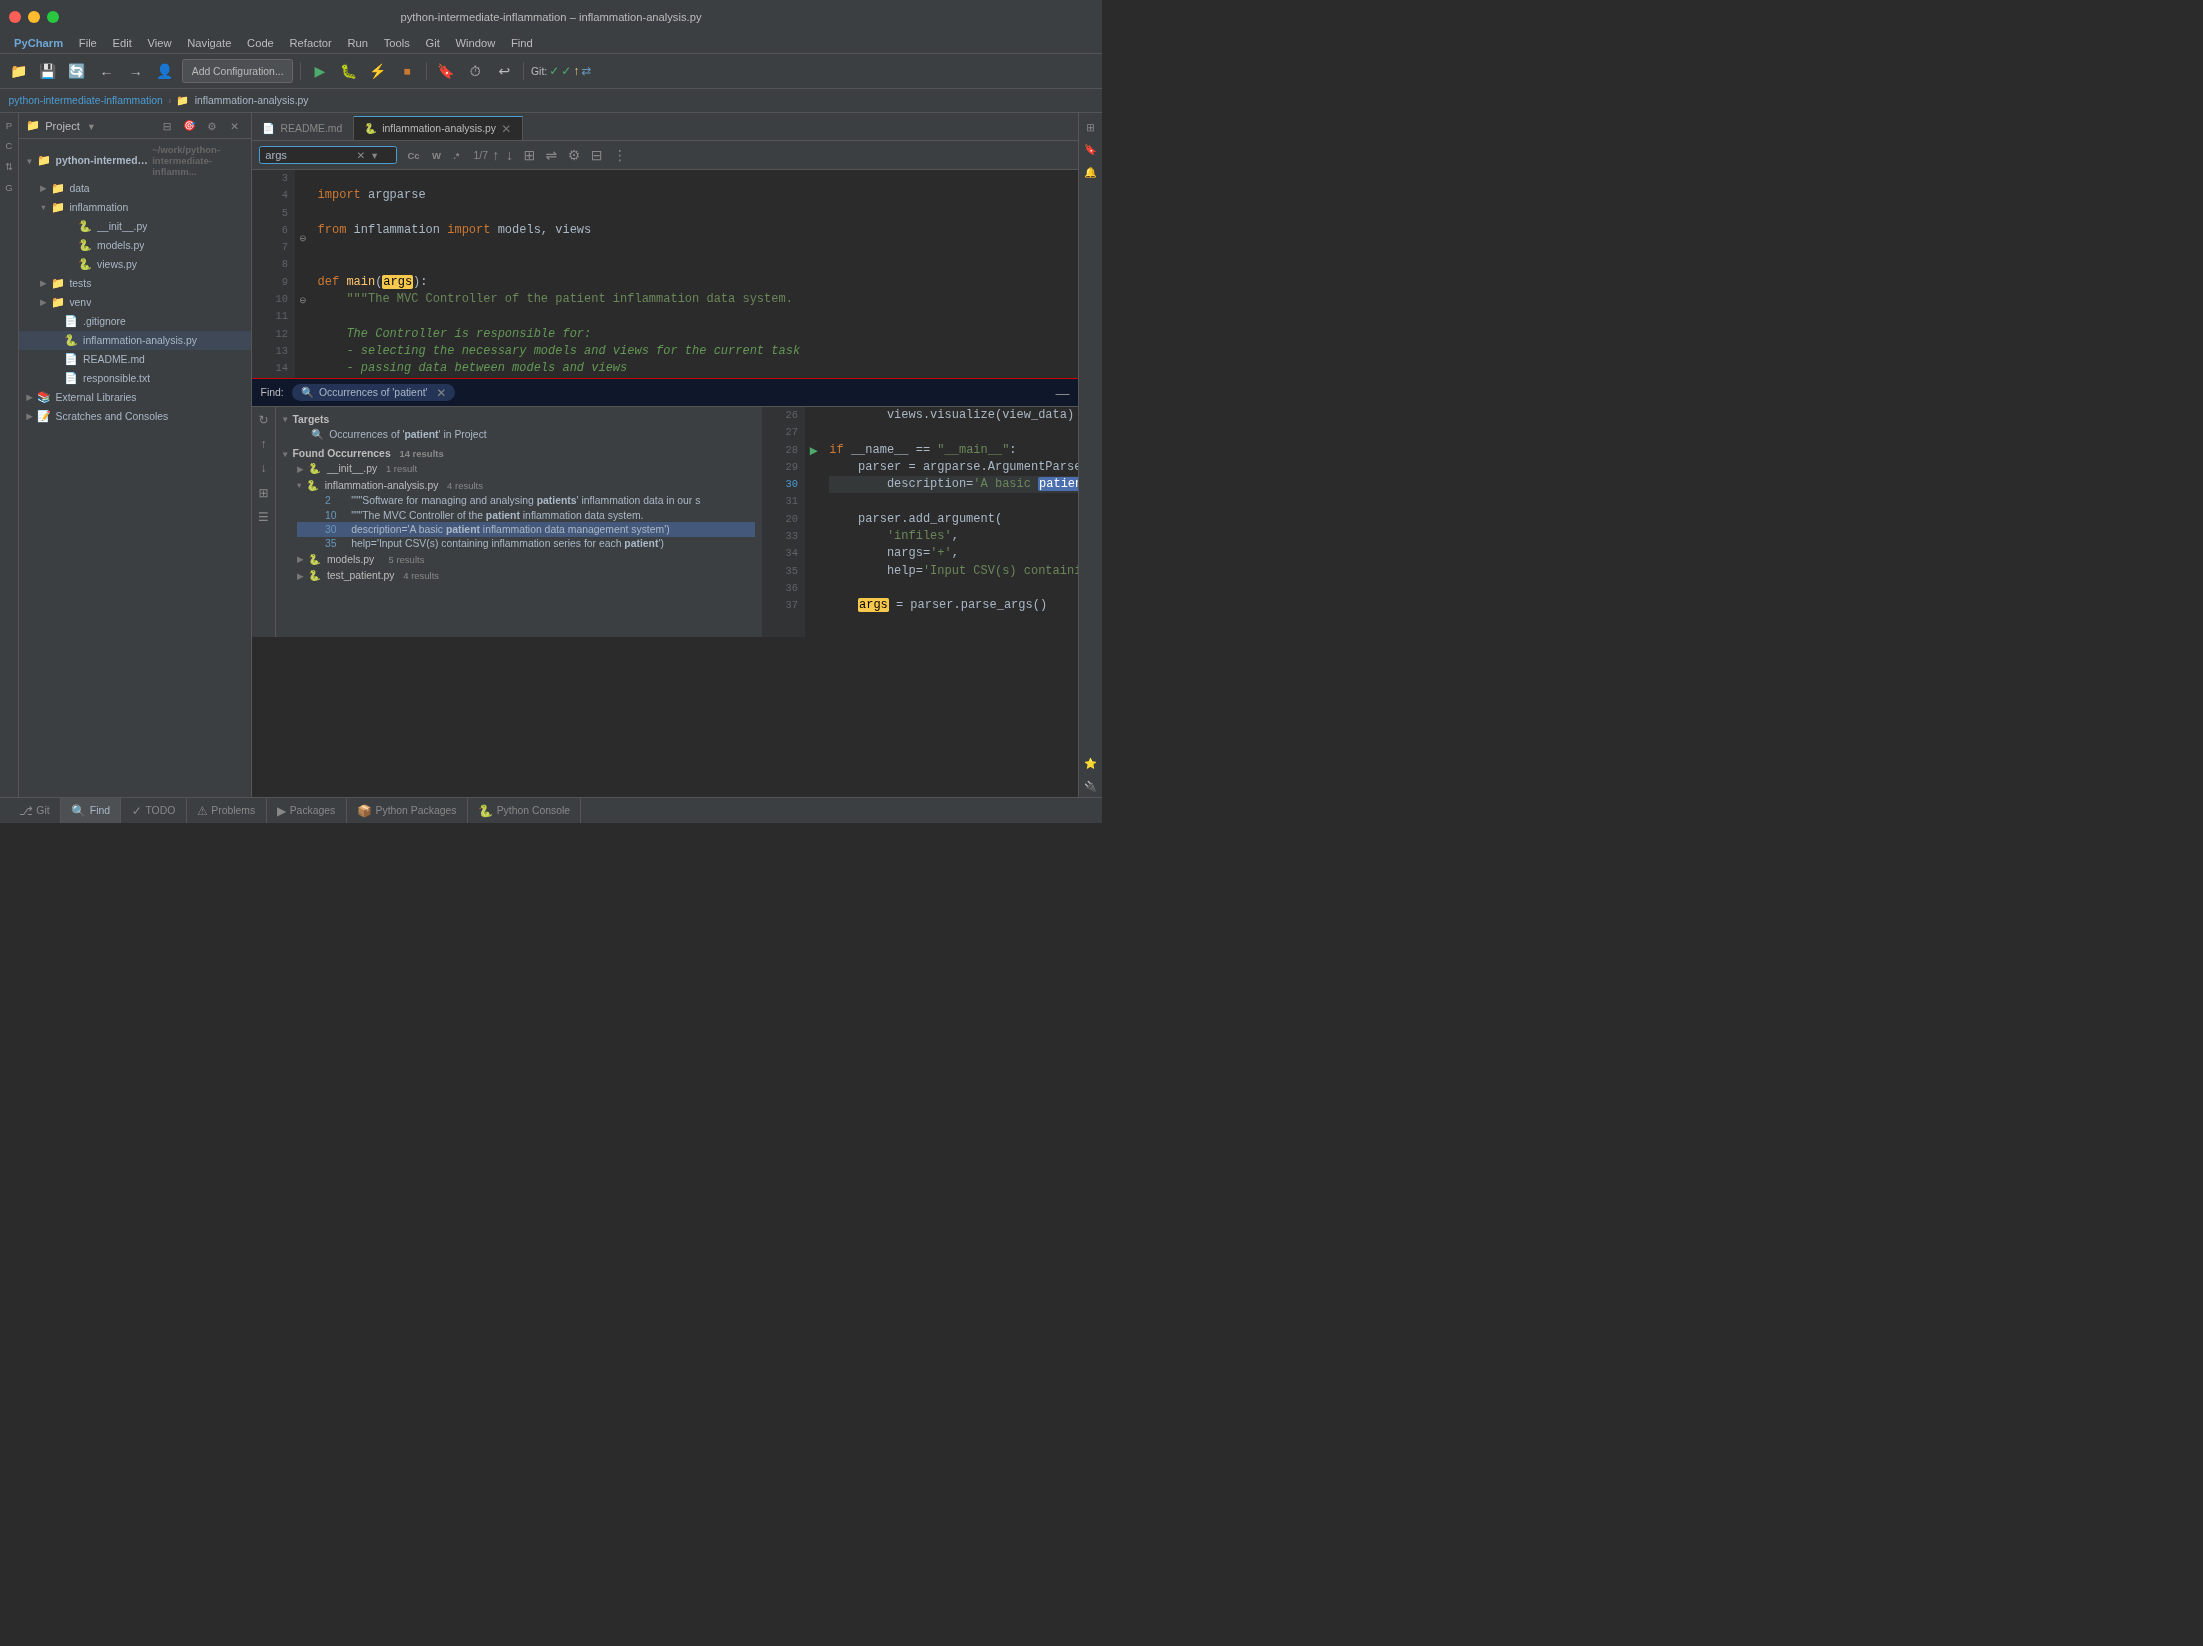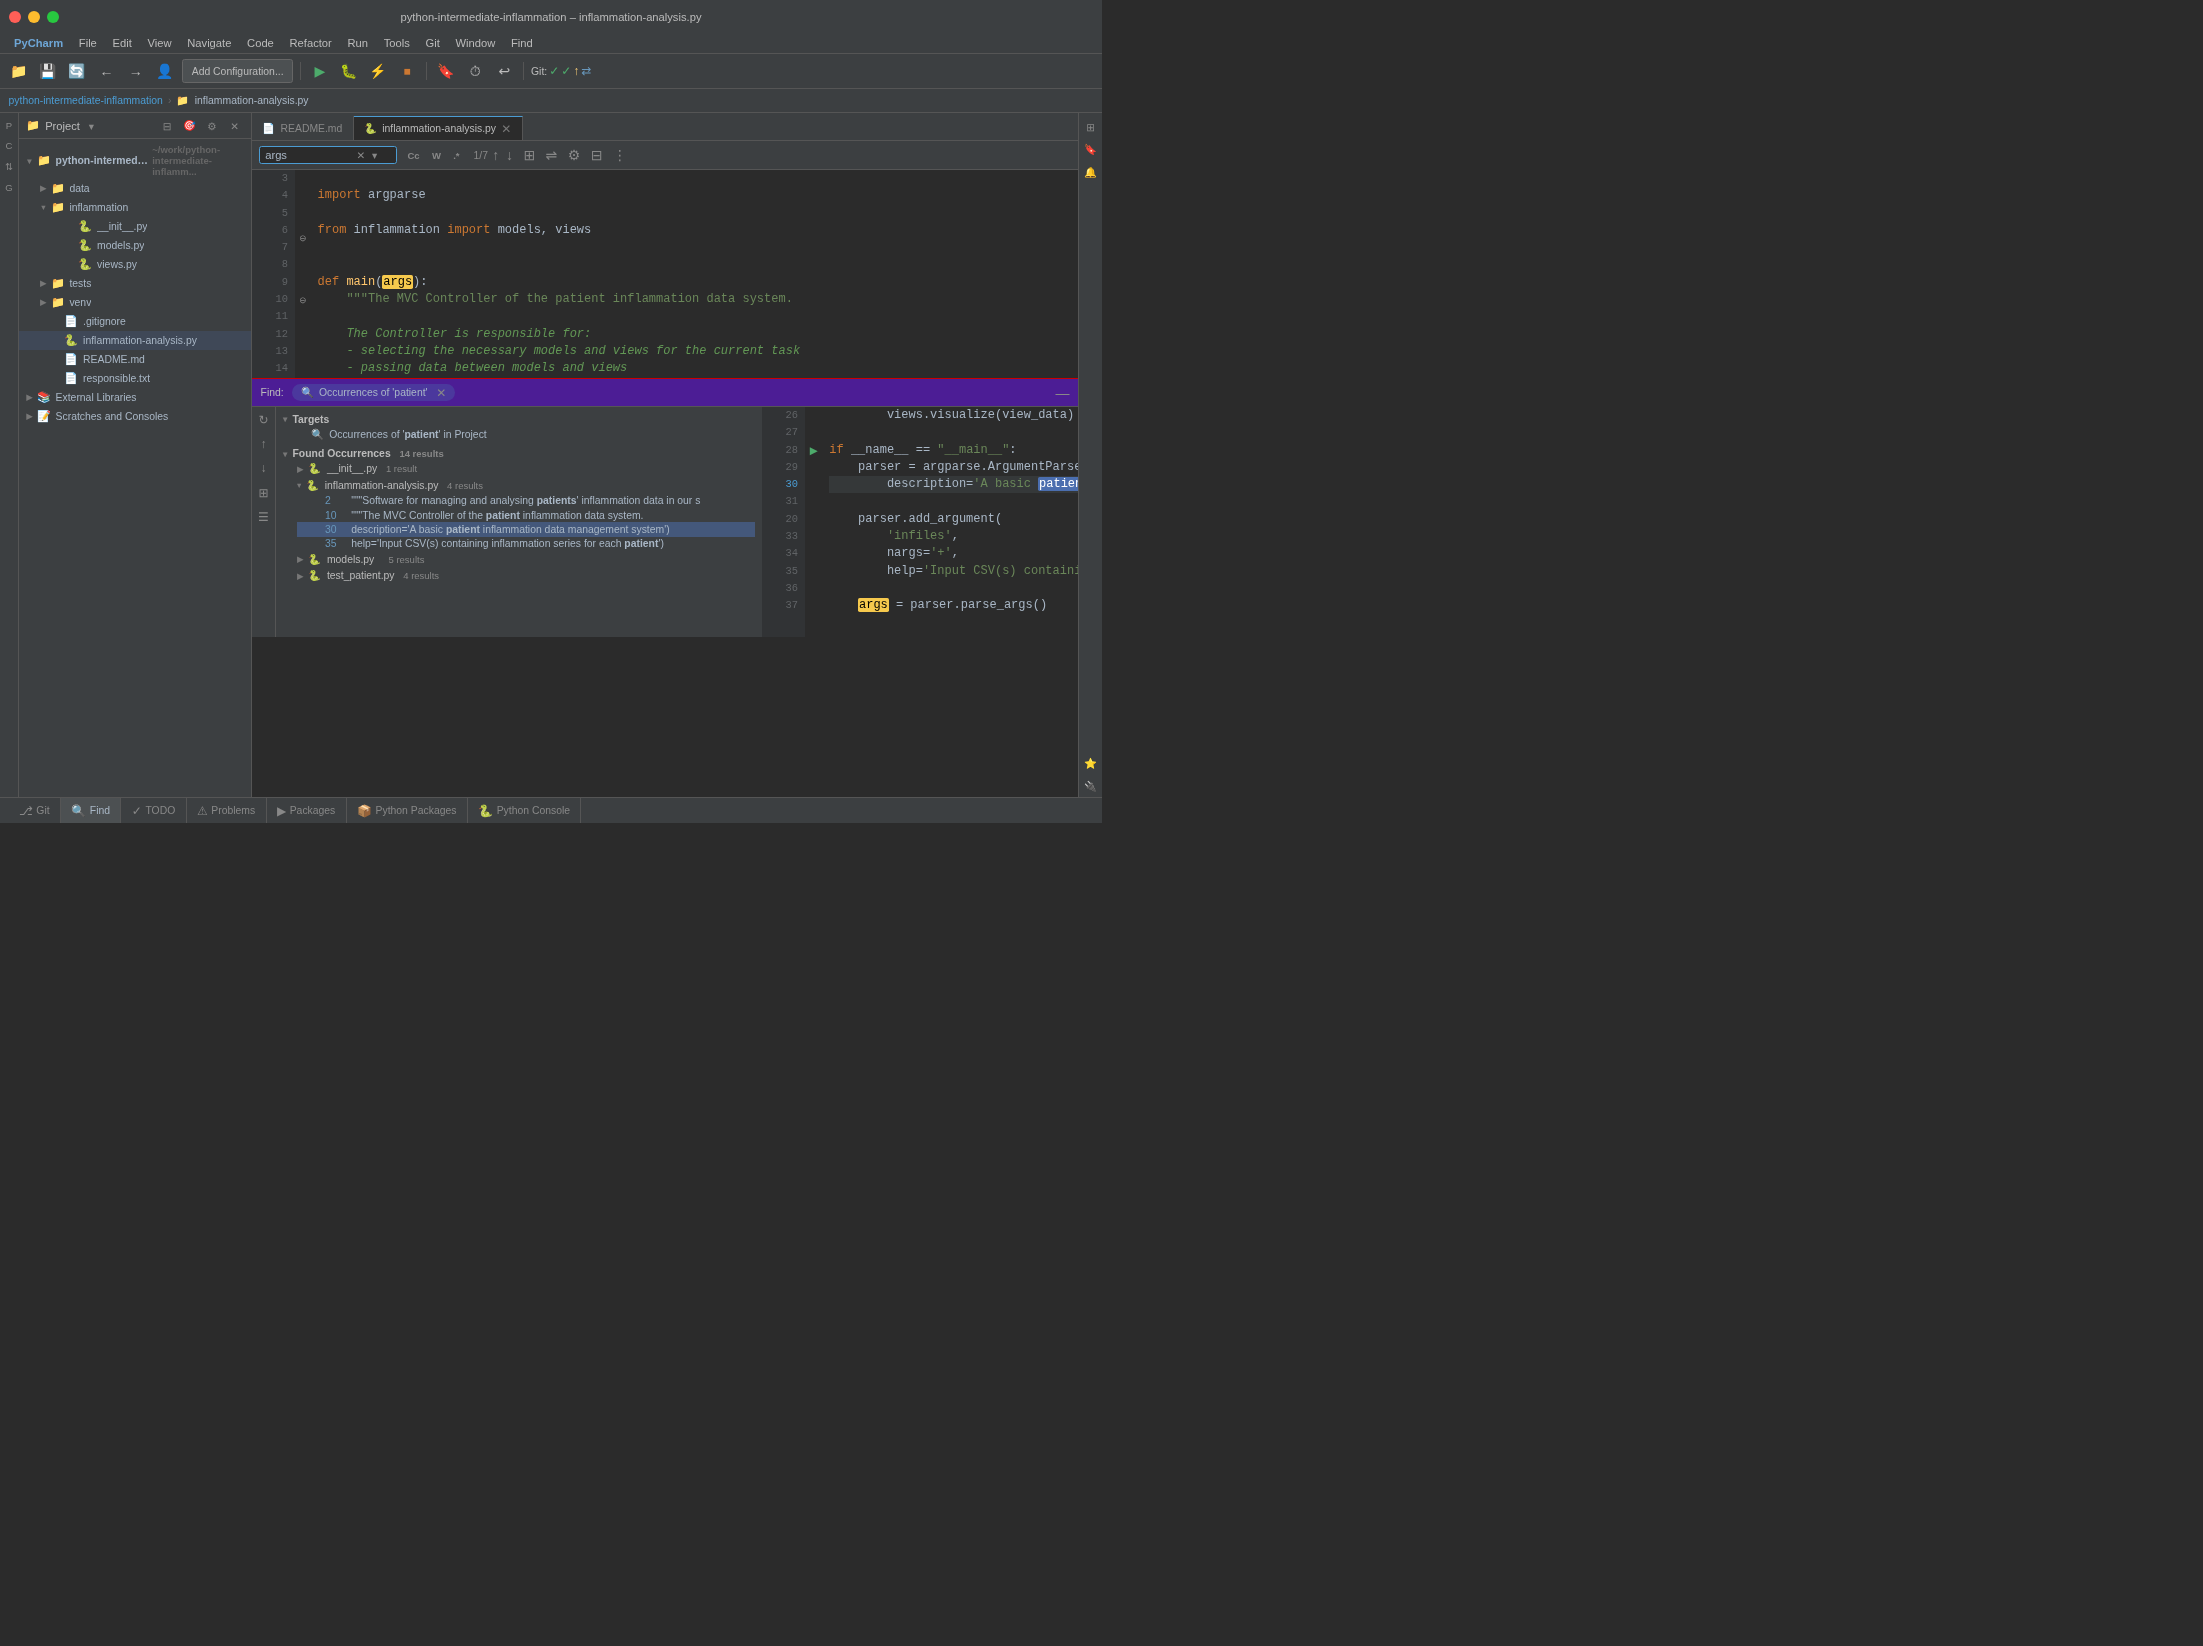--- a/index.html
+++ b/index.html
@@ -88,21 +88,21 @@
     .fn { color: #ffc66d; }
     .comment { color: #629755; font-style: italic; }
     .hl-yellow { background: #f6c94d; color: #000; border-radius: 1.7px; padding: 0 0.9px; }
     .hl-blue { background: #4b6eaf; color: #fff; border-radius: 1.7px; padding: 0 0.9px; }
     
     
     .right-icons { width: 24px; background: #3c3f41; display: flex; flex-direction: column; align-items: center; padding-top: 3.5px; gap: 1.7px; border-left: 0.9px solid #555; }
     
     
     .find-panel { height: 259px; background: #3c3f41; border-top: 1.7px solid #cc0000; display: flex; flex-direction: column; flex-shrink: 0; }
-    .find-panel-header { height: 28px; display: flex; align-items: center; padding: 0 8.6px; gap: 8.6px; border-bottom: 0.9px solid #555; background: #4c1d95; }
+    .find-panel-header { height: 28px; display: flex; align-items: center; padding: 0 8.6px; gap: 8.6px; border-bottom: 0.9px solid #555; background: #0f172a; }
     .find-label { color: #bbbbbb; font-size: 10.4px; }
     .find-query { background: #4b6eaf55; border-radius: 8.6px; padding: 1.7px 8.6px; color: #a9b7c6; font-size: 10.4px; display: flex; align-items: center; gap: 5.2px; }
     .find-close { color: #888; cursor: pointer; font-size: 12px; margin-left: 3.5px; }
     .find-panel-close { color: #888; cursor: pointer; font-size: 14px; margin-left: auto; }
     
     .find-panel-body { display: flex; flex: 1; overflow: hidden; }
     .find-panel-sidebar { width: 24px; background: #3c3f41; display: flex; flex-direction: column; align-items: center; padding: 3.5px 0; gap: 5.2px; border-right: 0.9px solid #555; }
     .find-panel-icon { width: 19px; height: 19px; display: flex; align-items: center; justify-content: center; color: #888; font-size: 12px; cursor: pointer; border-radius: 2.6px; }
     
     .find-results { flex: 1; overflow-y: auto; padding: 3.5px 0; }

